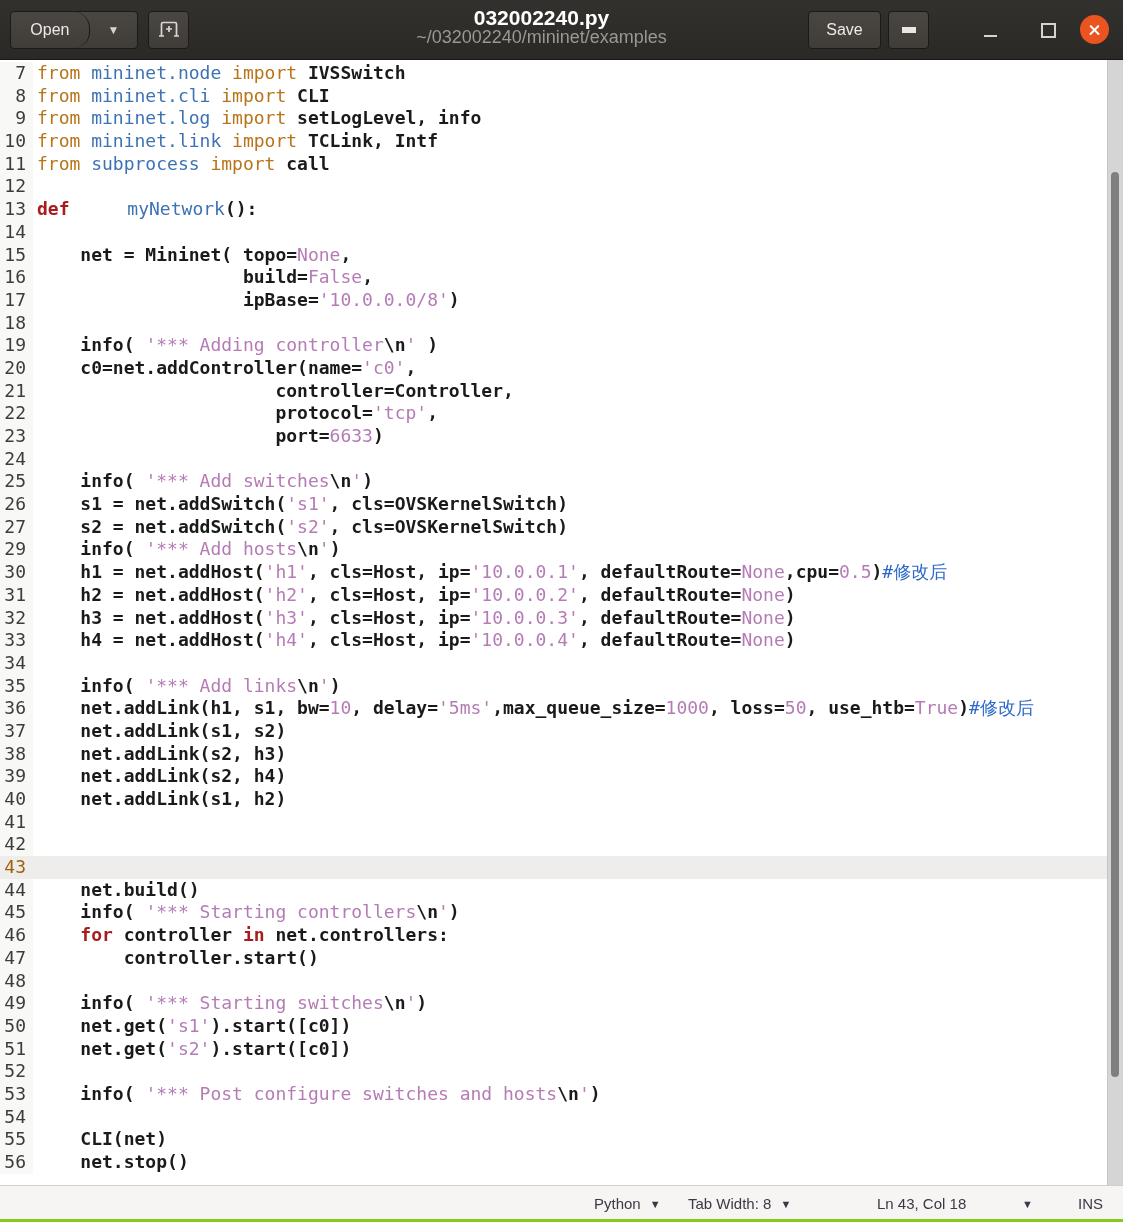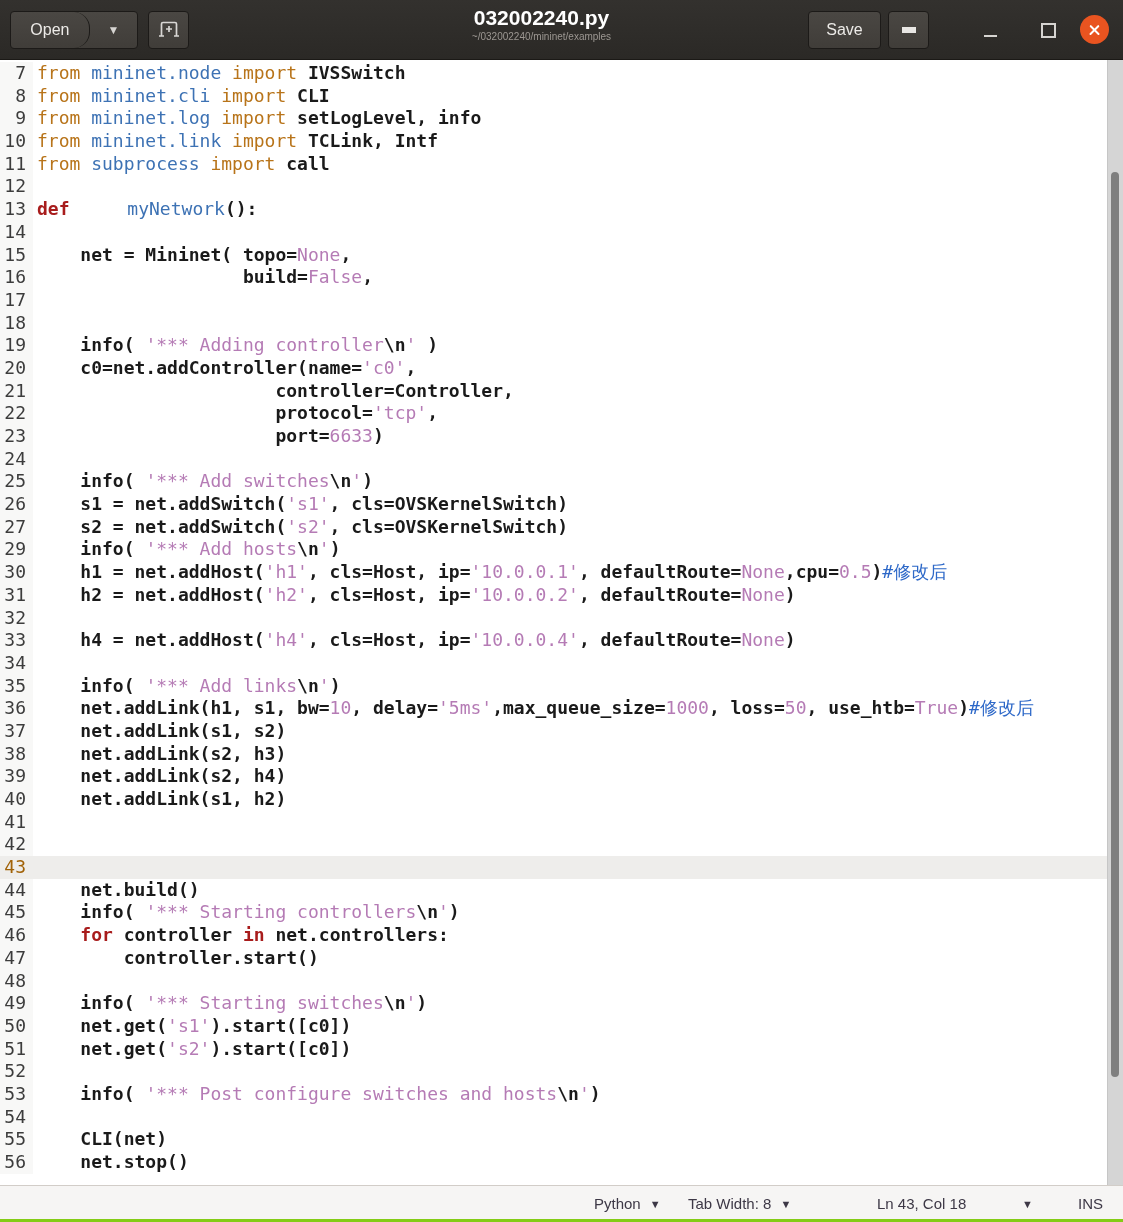--- a/index.html
+++ b/index.html
@@ -14,21 +14,21 @@
   .split{left:10px;width:128px;padding:0;}
   .split .seg{height:100%;display:flex;align-items:center;justify-content:center;border-radius:16px;}
   .split .seg.open{width:79px;border-right:1px solid #1c1a18;}
   .split .seg.caret{width:48px;color:#d6d4d1;font-size:12px;}
   .newtab{left:148px;width:41px;}
   .save{left:808px;width:73px;}
   .menu{left:888px;width:41px;flex-direction:column;gap:3px;}
   .menu i{display:block;width:14px;height:2px;background:#e8e6e3;}
   .titlebox{position:absolute;left:280px;right:320px;top:7px;text-align:center;color:#fff;}
   .titlebox .t{font-size:21px;font-weight:bold;line-height:22px;}
-  .titlebox .s{font-size:10px;color:#9c9792;line-height:16px;}
+  .titlebox .s{font-size:18px;color:#9c9792;line-height:16px;}
   .winctl{position:absolute;top:11px;width:28px;height:38px;display:flex;align-items:center;justify-content:center;}
   .minimize{left:976px;}
   .minimize i{width:13px;height:2px;background:#d6d4d1;display:block;margin-top:12px;}
   .maximize{left:1034px;}
   .maximize i{width:11px;height:11px;border:2px solid #d6d4d1;display:block;}
   .close{left:1080px;top:15px;width:29px;height:29px;border-radius:50%;background:#e95420;
     display:flex;align-items:center;justify-content:center;position:absolute;}
   .close .x{position:relative;width:15px;height:15px;display:block;}
   .close .x i{position:absolute;left:1px;top:6.5px;width:13px;height:2.4px;background:#fff;border-radius:1px;display:block;}
   .close .x i:first-child{transform:rotate(45deg);}
@@ -161,20 +161,21 @@
       <div class="row">
         <span class="ln">15</span>
         <span class="code"><span class="t-p">    net = Mininet( topo=</span><span class="t-n">None</span><span class="t-p">,</span></span>
       </div>
       <div class="row">
         <span class="ln">16</span>
         <span class="code"><span class="t-p">                   build=</span><span class="t-n">False</span><span class="t-p">,</span></span>
       </div>
       <div class="row">
         <span class="ln">17</span>
+        <span class="code"><span class="t-p">                   ipBase=</span><span class="t-s">'10.0.0.0/8'</span><span class="t-p">)</span></span>
       </div>
       <div class="row">
         <span class="ln">18</span>
         <span class="code"></span>
       </div>
       <div class="row">
         <span class="ln">19</span>
         <span class="code"><span class="t-p">    info( </span><span class="t-s">'*** Adding controller</span><span class="t-e">\n</span><span class="t-s">'</span><span class="t-p"> )</span></span>
       </div>
       <div class="row">
@@ -216,20 +217,21 @@
       <div class="row">
         <span class="ln">30</span>
         <span class="code"><span class="t-p">    h1 = net.addHost(</span><span class="t-s">'h1'</span><span class="t-p">, cls=Host, ip=</span><span class="t-s">'10.0.0.1'</span><span class="t-p">, defaultRoute=</span><span class="t-n">None</span><span class="t-p">,cpu=</span><span class="t-n">0.5</span><span class="t-p">)</span><span class="t-c">#修改后</span></span>
       </div>
       <div class="row">
         <span class="ln">31</span>
         <span class="code"><span class="t-p">    h2 = net.addHost(</span><span class="t-s">'h2'</span><span class="t-p">, cls=Host, ip=</span><span class="t-s">'10.0.0.2'</span><span class="t-p">, defaultRoute=</span><span class="t-n">None</span><span class="t-p">)</span></span>
       </div>
       <div class="row">
         <span class="ln">32</span>
+        <span class="code"><span class="t-p">    h3 = net.addHost(</span><span class="t-s">'h3'</span><span class="t-p">, cls=Host, ip=</span><span class="t-s">'10.0.0.3'</span><span class="t-p">, defaultRoute=</span><span class="t-n">None</span><span class="t-p">)</span></span>
       </div>
       <div class="row">
         <span class="ln">33</span>
         <span class="code"><span class="t-p">    h4 = net.addHost(</span><span class="t-s">'h4'</span><span class="t-p">, cls=Host, ip=</span><span class="t-s">'10.0.0.4'</span><span class="t-p">, defaultRoute=</span><span class="t-n">None</span><span class="t-p">)</span></span>
       </div>
       <div class="row">
         <span class="ln">34</span>
         <span class="code"></span>
       </div>
       <div class="row">

